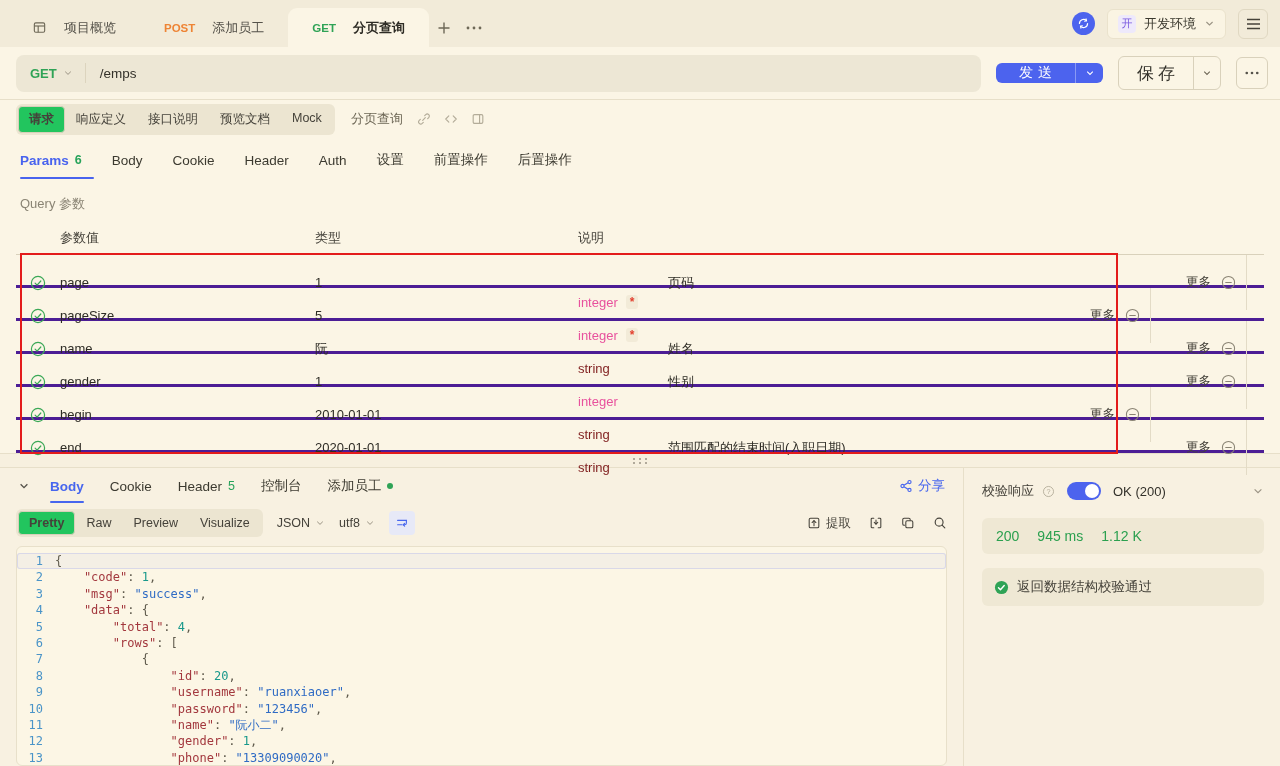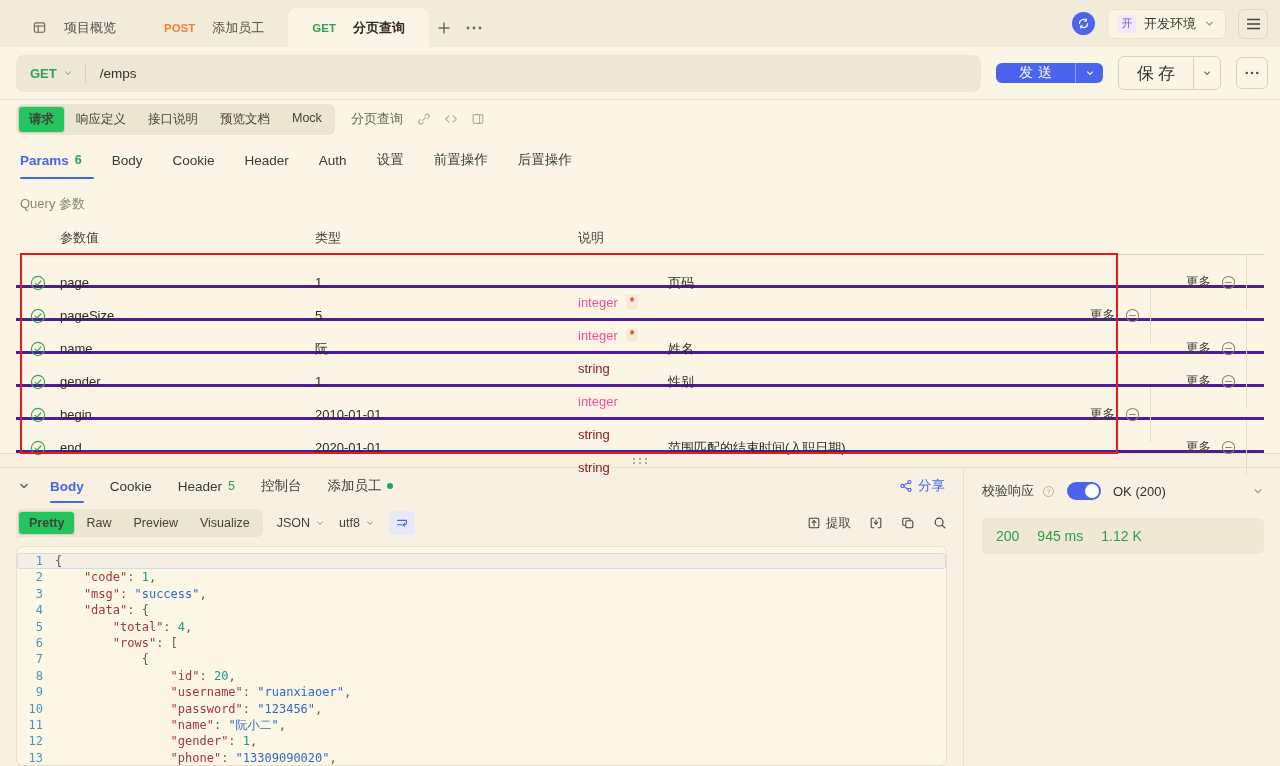--- a/index.html
+++ b/index.html
@@ -592,14 +592,23 @@
         <svg width="12" height="12" viewBox="0 0 16 16" fill="none" stroke="currentColor" stroke-width="1.5">
             <path d="M3.5 5.8 8 10.2l4.5-4.4"></path>
           </svg>
       </span>
     </div>
     <div class="metrics-box">
       <span>200</span>
       <span>945 ms</span>
       <span>1.12 K</span>
     </div>
+    <div class="result-box">
+      <span>
+        <svg width="15" height="15" viewBox="0 0 16 16">
+            <circle cx="8" cy="8" r="7" fill="#2FA356"></circle>
+            <path d="M4.8 8.2l2.1 2.1 4-4.4" fill="none" stroke="#fff" stroke-width="1.5" stroke-linecap="round" stroke-linejoin="round"></path>
+          </svg>
+      </span>
+      <span>返回数据结构校验通过</span>
+    </div>
   </aside>
 </section>
 
 </body></html>

